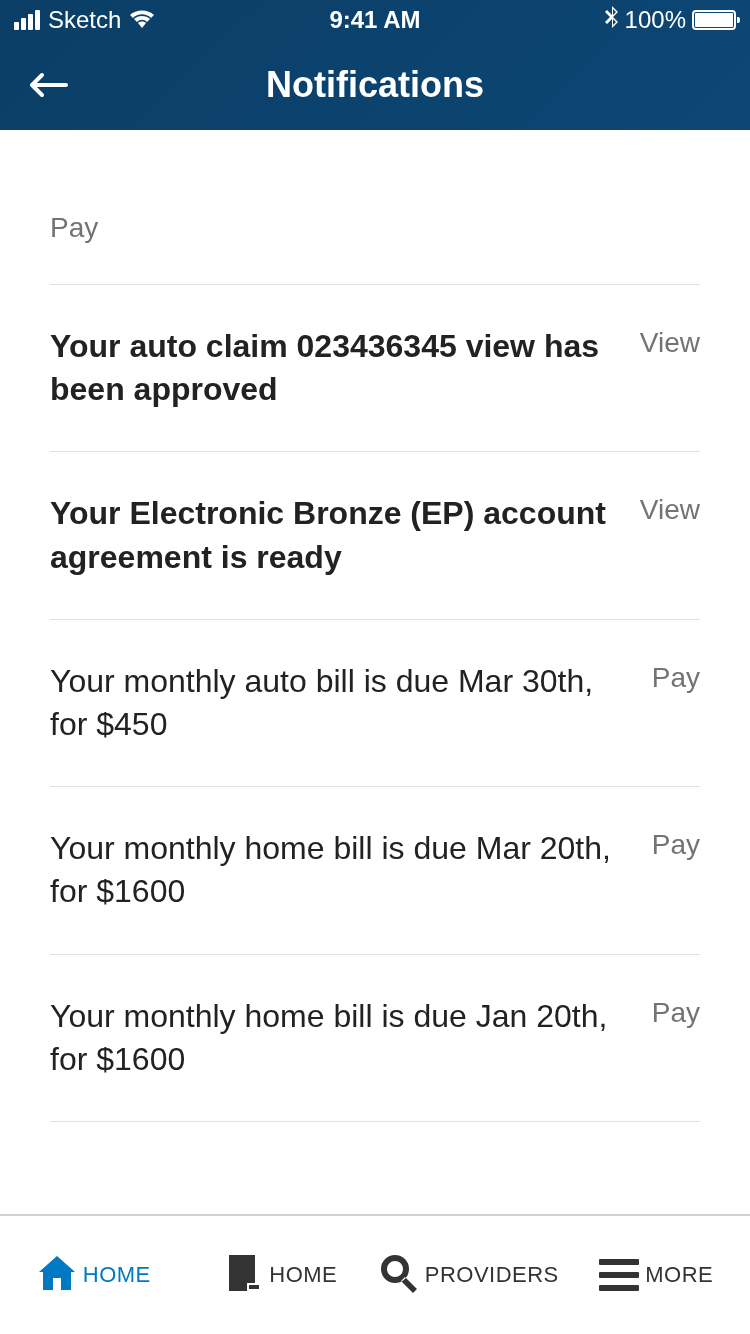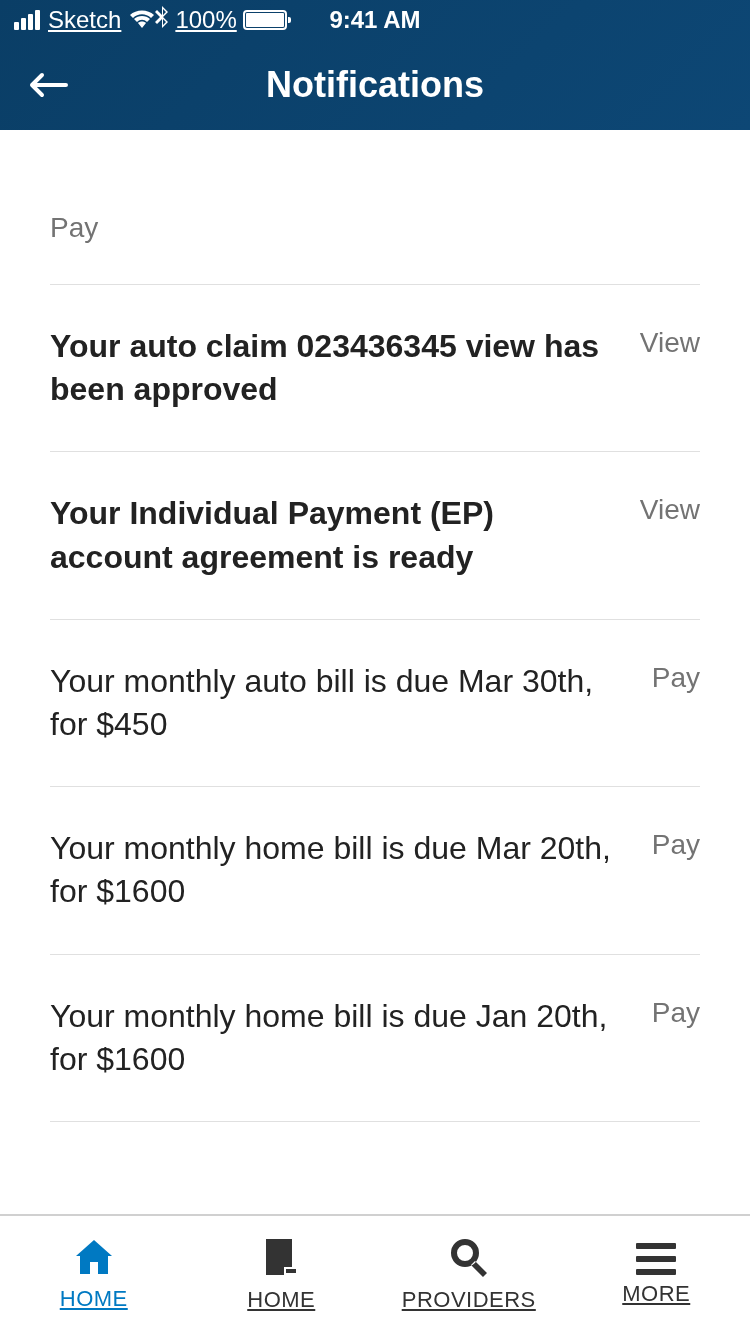--- a/index.html
+++ b/index.html
@@ -15,24 +15,24 @@
       background: #0a3e66;
       background: linear-gradient(135deg, #0a3e66 0%, #0d4775 100%);
       height: 130px;
       position: relative;
       color: #fff;
     }
     .status-bar {
       height: 40px;
       display: flex;
       align-items: center;
+      justify-content: space-between;
       padding: 0 14px;
       font-size: 24px;
       font-weight: 500;
-      text-decoration: underline;
     }
     .status-left {
       display: flex;
       align-items: center;
       gap: 8px;
     }
     .signal-bars {
       display: inline-flex;
       align-items: flex-end;
       gap: 2px;
@@ -138,26 +138,25 @@
       left: 0;
       right: 0;
       height: 120px;
       border-top: 2px solid #d0d0d0;
       background: #fff;
       display: flex;
     }
     .tab {
       flex: 1;
       display: flex;
-      flex-direction: column;
+      flex-direction: row;
       align-items: center;
       justify-content: center;
       gap: 6px;
       color: #333;
-      text-decoration: underline;
     }
     .tab.active { color: #0079c2; }
     .tab.active svg { fill: #0079c2; }
     .tab svg { fill: #333; }
     .tab-label {
       font-size: 22px;
       font-weight: 500;
       letter-spacing: 0.5px;
     }
     .hamburger {
@@ -216,21 +215,21 @@
 
 <div class="content">
   <div class="notification">
     <div class="notif-action">Pay</div>
   </div>
   <div class="notification">
     <div class="notif-text bold">Your auto claim 023436345 view has been approved</div>
     <div class="notif-action">View</div>
   </div>
   <div class="notification">
-    <div class="notif-text bold">Your Individual Payment (EP) account agreement is ready</div>
+    <div class="notif-text bold">Your Electronic Bronze (EP) account agreement is ready</div>
     <div class="notif-action">View</div>
   </div>
   <div class="notification">
     <div class="notif-text">Your monthly auto bill is due Mar 30th, for $450</div>
     <div class="notif-action">Pay</div>
   </div>
   <div class="notification">
     <div class="notif-text">Your monthly home bill is due Mar 20th, for $1600</div>
     <div class="notif-action">Pay</div>
   </div>

